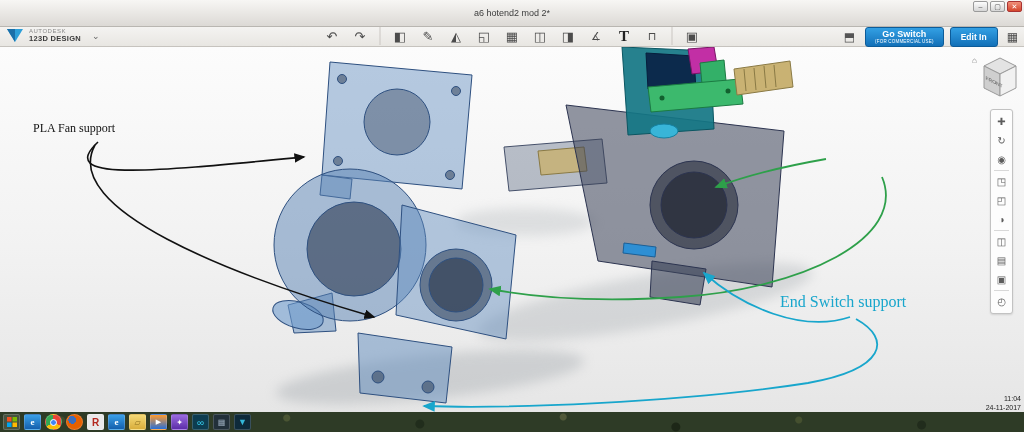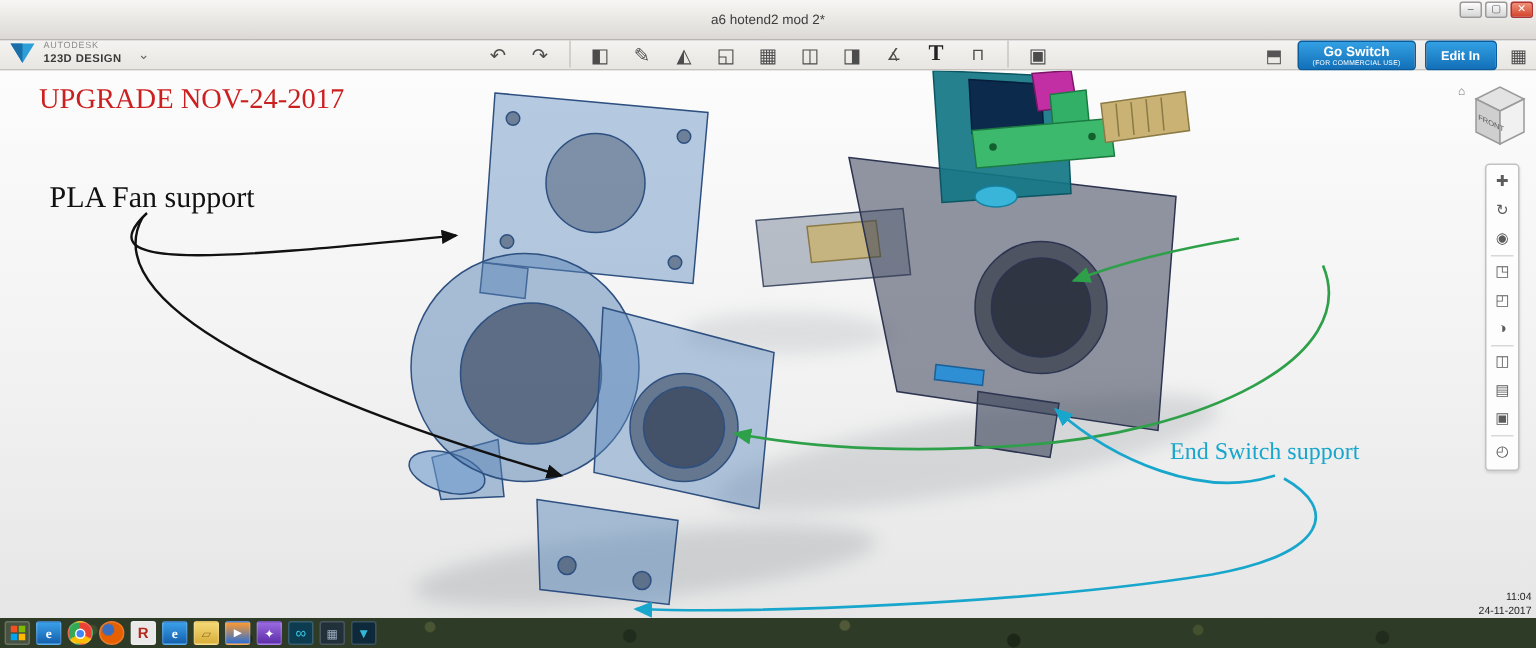--- a/index.html
+++ b/index.html
@@ -39,21 +39,21 @@
                 color:#fff; font-size:8.5px; font-weight:bold; padding:4px 10px; cursor:pointer; }
   .apps-grid { font-size:12px; color:#4a4a4a; margin-left:3px; cursor:pointer; }
 
   
   .canvas { position:absolute; top:47px; left:0; width:1024px; height:365px;
             background:linear-gradient(180deg,#fcfcfc 0%,#f2f2f2 55%,#e6e6e6 100%); overflow:hidden; }
   .scene { position:absolute; left:0; top:0; }
 
   .ann { position:absolute; font-family:"Liberation Serif", serif; }
   .ann-upgrade { left:26px; top:9px; font-size:19px; color:#cc1f1f; }
-  .ann-pla { left:33px; top:74px; font-size:20px; color:#111; }
+  .ann-pla { left:33px; top:74px; font-size:12px; color:#111; }
   .ann-cable { left:808px; top:78px; width:148px; font-size:16px; color:#2ea04a; text-align:center; line-height:1.25; }
   .ann-endswitch { left:780px; top:246px; font-size:16px; color:#18a6cc;text-align:right; }
 
   
   .viewcube { position:absolute; top:5px; right:4px; width:50px; height:50px; }
   .viewcube text { font-family:"Liberation Sans", sans-serif; }
 
   
   .palette { position:absolute; top:62px; right:11px; width:23px; background:#fdfdfd; border:1px solid #c2c2c2;
              border-radius:3px; display:flex; flex-direction:column; align-items:center; padding:2px 0;
@@ -229,21 +229,20 @@
       <g fill="none">
         <path d="M 98,95 C 55,135 150,125 304,110" stroke="#111" stroke-width="1.6" marker-end="url(#ah-black)"></path>
         <path d="M 95,98 C 60,162 230,228 374,270" stroke="#111" stroke-width="1.6" marker-end="url(#ah-black)"></path>
         <path d="M 826,112 C 780,120 748,128 716,140" stroke="#2ea04a" stroke-width="1.8" marker-end="url(#ah-green)"></path>
         <path d="M 882,130 C 908,192 800,242 680,250 C 592,256 532,250 490,242" stroke="#2ea04a" stroke-width="1.8" marker-end="url(#ah-green)"></path>
         <path d="M 850,270 C 802,286 742,260 704,226" stroke="#18a6cc" stroke-width="1.8" marker-end="url(#ah-cyan)"></path>
         <path d="M 856,272 C 892,292 886,322 808,336 C 680,356 502,362 424,359" stroke="#18a6cc" stroke-width="1.8" marker-end="url(#ah-cyan)"></path>
       </g>
     </svg>
 
-    <div class="ann ann-upgrade">UPGRADE NOV-24-2017</div>
     <div class="ann ann-pla">PLA Fan support</div>
     <div class="ann ann-cable">
     </div>
     <div class="ann ann-endswitch">End Switch support</div>
 
     <svg class="viewcube" viewBox="0 0 50 50">
       <text x="2" y="11" font-size="8" fill="#777">⌂</text>
       <polygon points="14,14 30,6 46,14 30,22" fill="#e3e3e3" stroke="#9a9a9a"></polygon>
       <polygon points="14,14 30,22 30,44 14,36" fill="#cfcfcf" stroke="#9a9a9a"></polygon>
       <polygon points="30,22 46,14 46,36 30,44" fill="#f1f1f1" stroke="#9a9a9a"></polygon>

